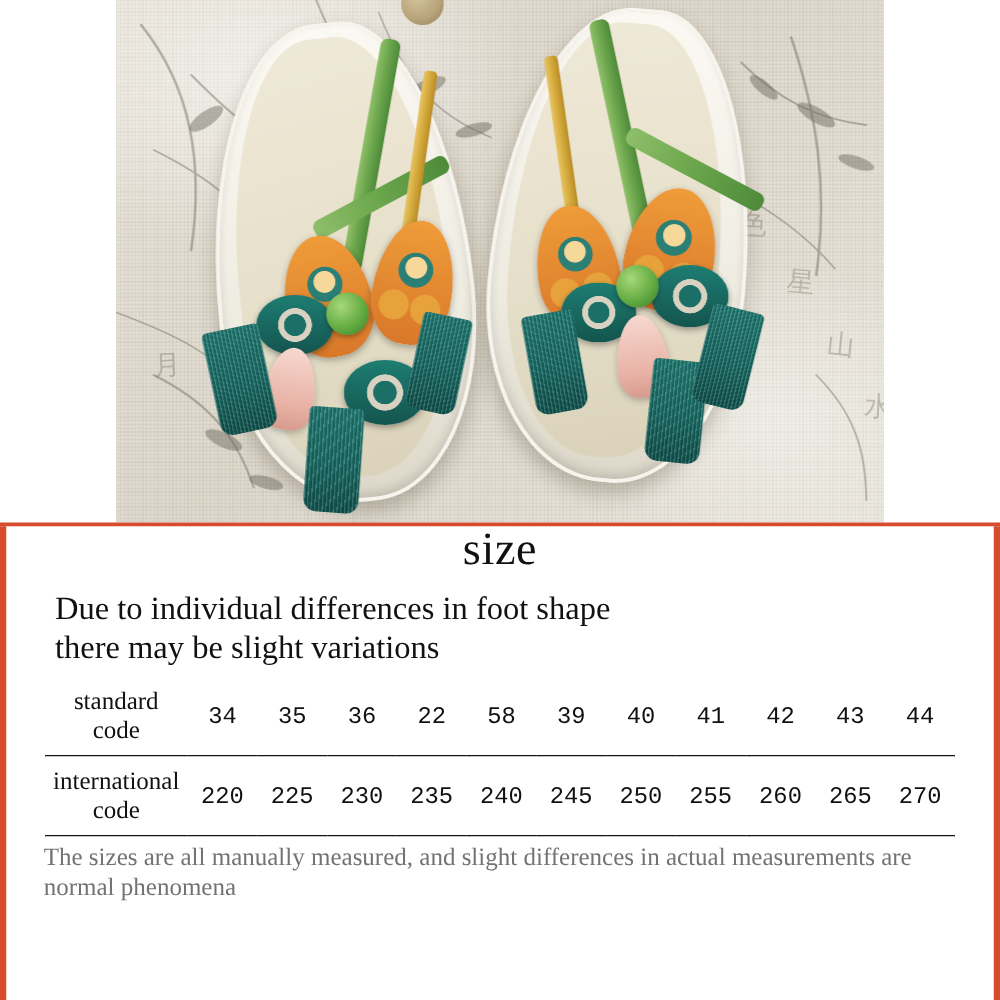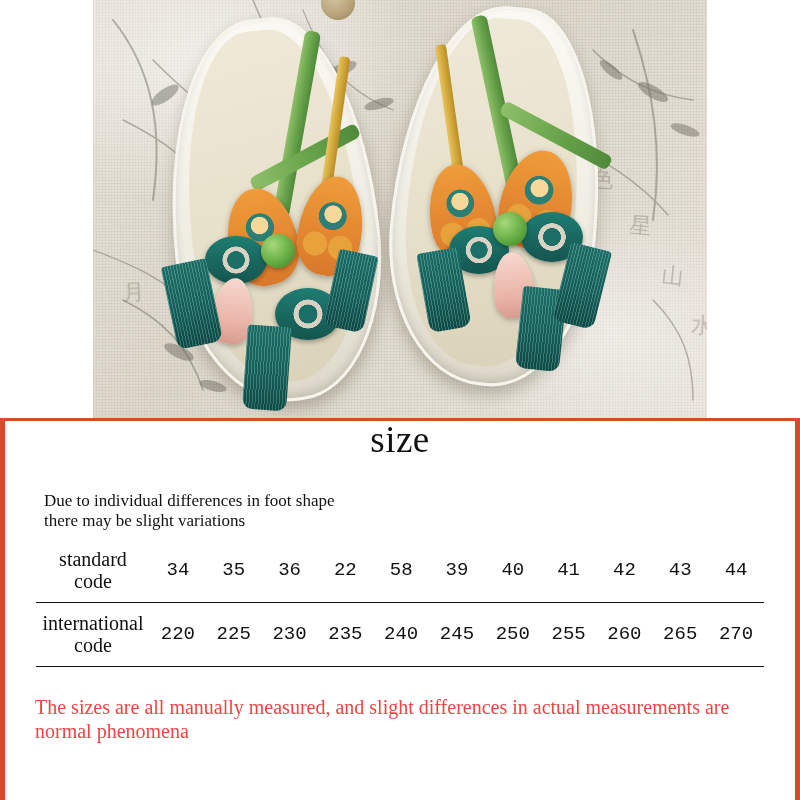--- a/index.html
+++ b/index.html
@@ -166,25 +166,24 @@
     color: #111;
   }
   .head-left {
     width: 310px;
     font-size: 19.5px;
     line-height: 1.18;
     text-align: center;
   }
   .head-right {
     flex: 1;
-    font-size: 17px;
+    font-size: 26px;
     line-height: 1.18;
     text-align: left;
     padding-left: 10px;
-    margin-top: 19px;
   }
 
   table.sizes {
     width: 728px;
     margin: 8px auto 0 auto;
     border-collapse: collapse;
     color: #111;
   }
   table.sizes tr {
     border-bottom: 1.5px solid #111;
@@ -203,24 +202,24 @@
   }
   table.sizes td {
     text-align: center;
     font-size: 19px;
     padding: 9px 0;
     white-space: nowrap;
     font-family: Liberation Mono, monospace;
   }
   .footnote {
     width: 730px;
-    margin: 28px auto 0 auto;
+    margin: 5px auto 0 auto;
     font-size: 20px;
     line-height: 1.22;
-    color: #ef4444;
+    color: #737373;
   }
 </style>
 </head>
 <body>
 
 <div class="page">
 
   <div class="photo">
     <div class="photo-inner">
       <div class="cloth"></div>

